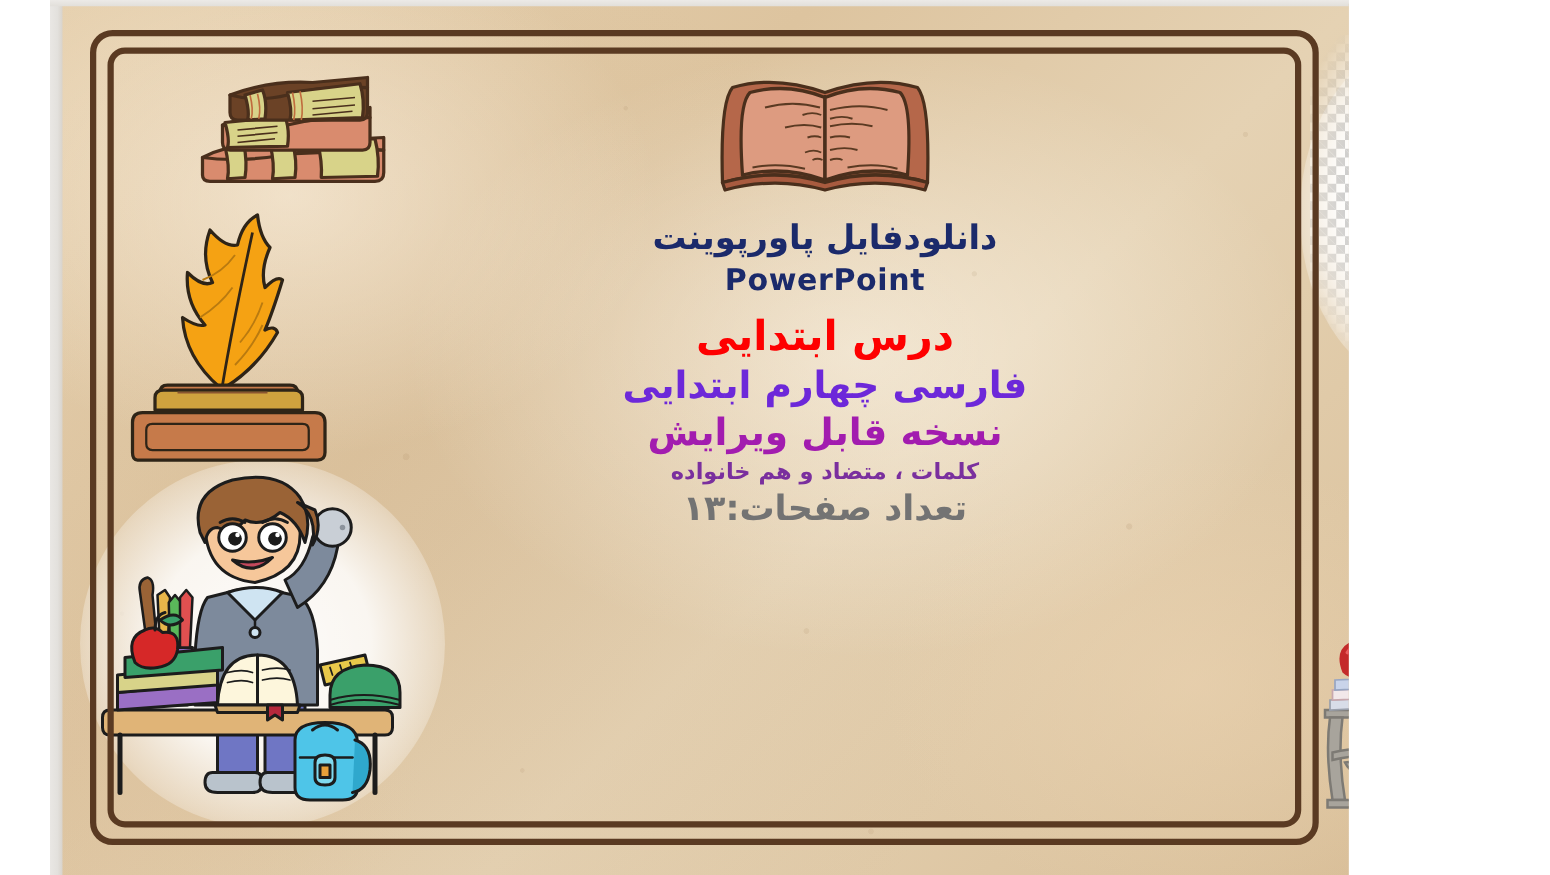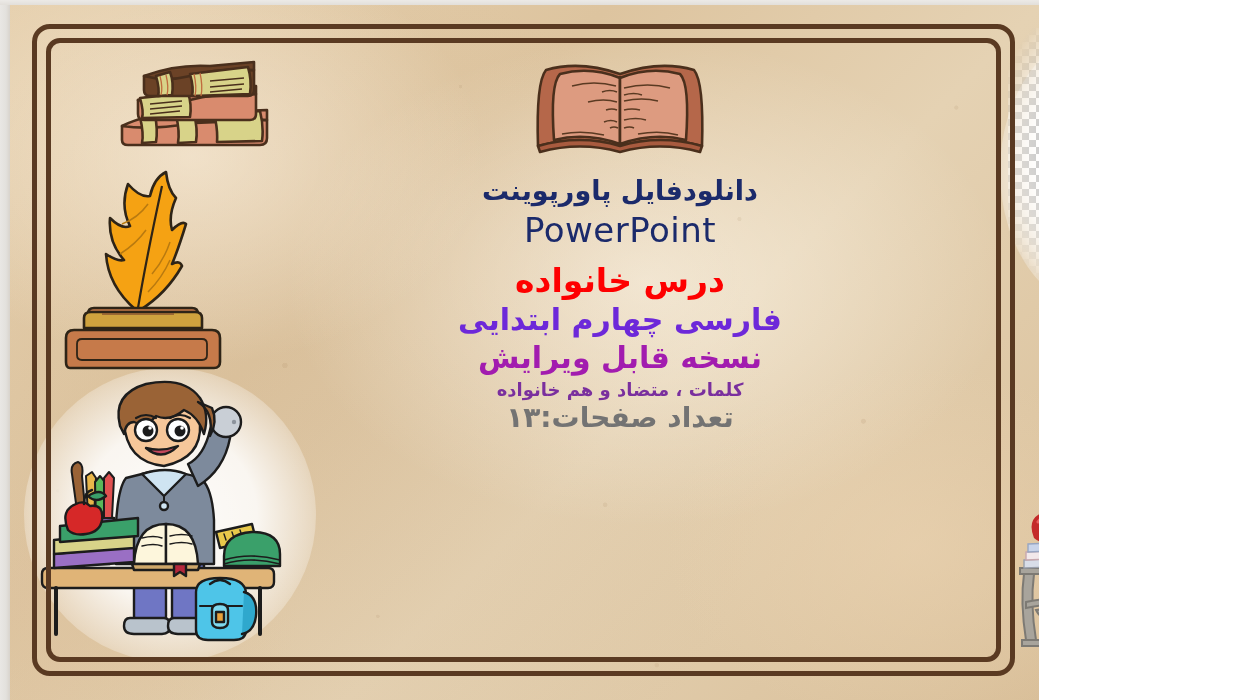--- a/index.html
+++ b/index.html
@@ -3,20 +3,21 @@
 <meta charset="utf-8">
 <style>
   html,body{margin:0;padding:0;background:#ffffff;}
   body{font-family:"DejaVu Sans","Liberation Sans",sans-serif;}
 
   .slide{
     position:relative;
     width:1039px;height:700px;
     overflow:hidden;
     background:#e8e6e3;
+    margin-left:40px;
   }
 
   
   .edge-strip{
     position:absolute;left:0;top:0;width:10px;height:700px;
     background:linear-gradient(90deg,#e9e7e4 0%,#e3e1dd 60%,#d8d3cc 100%);
     z-index:9;
   }
   .edge-strip-top{
     position:absolute;left:0;top:0;width:1240px;height:5px;
@@ -67,21 +68,21 @@
   }
 
   
   .textblock{
     position:absolute;left:360px;top:176px;width:520px;
     text-align:center;z-index:6;
     direction:rtl;
   }
   .line{line-height:1.14;white-space:nowrap;}
   .l-fa      {font-size:27px;font-weight:bold;color:#1b2a6b;letter-spacing:0px;}
-  .l-pp      {font-size:34px;font-weight:400;color:#1b2a6b;direction:ltr;margin-top:4px;letter-spacing:.5px;}
+  .l-pp      {font-size:24px;font-weight:700;color:#1b2a6b;direction:ltr;margin-top:4px;letter-spacing:.5px;}
   .l-red     {font-size:33px;font-weight:bold;color:#fe0000;margin-top:12px;}
   .l-blue    {font-size:31px;font-weight:bold;color:#1f1ae0;margin-top:4px;}
   .l-green   {font-size:30px;font-weight:bold;color:#6d28d9;margin-top:4px;}
   .l-yellow  {font-size:30px;font-weight:bold;color:#a21caf;margin-top:4px;}
   .l-purple  {font-size:18px;font-weight:bold;color:#7a2f9e;margin-top:4px;}
   .l-purple2 {font-size:28px;font-weight:bold;color:#737373;margin-top:2px;}
 
   
   .art{position:absolute;z-index:4;}
   .books-stack{left:110px;top:48px;width:190px;height:120px;}
@@ -425,20 +426,20 @@
 
         <path d="M76 130 L100 134 L100 166 L76 162 Z" fill="#d86a7a" stroke="#b04a5c" stroke-width="1.4"></path>
         <path d="M76 130 Q86 126 100 134 L100 140 Q86 132 76 136 Z" fill="#f0dce0"></path>
       </g>
     </svg>
   </div>
 
   <div class="textblock">
     <div class="line l-fa">دانلودفایل پاورپوینت</div>
     <div class="line l-pp">PowerPoint</div>
-    <div class="line l-red">درس خانواده</div>
+    <div class="line l-red">درس ابتدایی</div>
     <div class="line l-green">فارسی چهارم ابتدایی</div>
     <div class="line l-yellow">نسخه قابل ویرایش</div>
     <div class="line l-purple">کلمات ، متضاد و هم خانواده</div>
     <div class="line l-purple2">تعداد صفحات:۱۳</div>
   </div>
 
 </div>
 
 </body></html>

